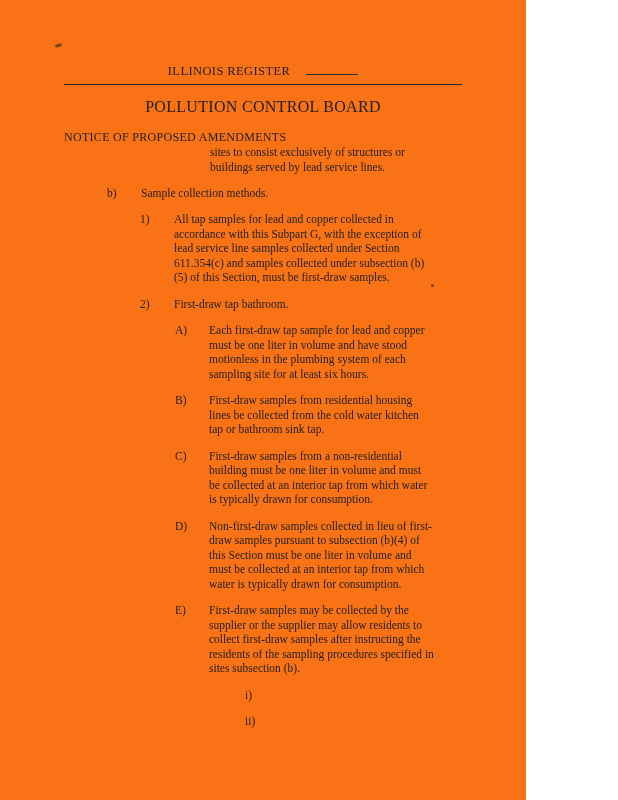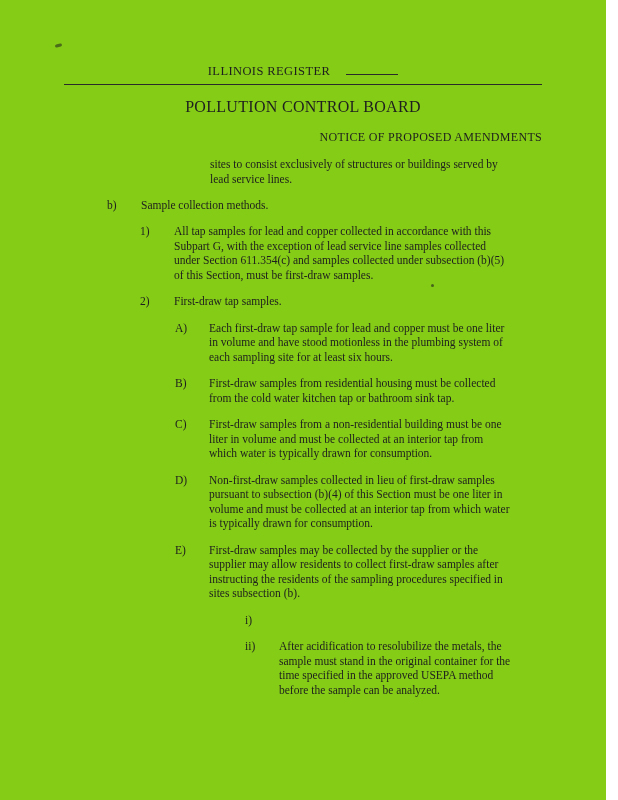--- a/index.html
+++ b/index.html
@@ -2,23 +2,23 @@
 <html><head>
 <meta charset="utf-8">
 <style>
   html, body {
     margin: 0;
     padding: 0;
     background: #ffffff;
   }
   .page {
     position: relative;
-    width: 606px;
+    width: 526px;
     height: 800px;
-    background: #84cc16;
+    background: #f97316;
     box-sizing: border-box;
     padding: 64px 64px 0 64px;
     font-family: "Liberation Serif", "DejaVu Serif", serif;
     font-size: 11.5px;
     line-height: 1.26;
     color: #1e1e1e;
     overflow: hidden;
   }
   
   .register-line {
@@ -40,27 +40,27 @@
     margin-left: 16px;
     vertical-align: baseline;
   }
   .board-title {
     text-align: center;
     font-size: 16px;
     letter-spacing: 0.3px;
     margin-bottom: 13px;
   }
   .notice-title {
-    text-align: right;
+    text-align: left;
     font-size: 12px;
     letter-spacing: 0.3px;
   }
   
   .intro {
-    margin: 12px 30px 12px 146px;
+    margin: 0 30px 12px 146px;
   }
   .para {
     display: flex;
     margin-bottom: 12px;
     margin-right: 28px;
   }
   .para .label {
     flex: 0 0 34px;
   }
   .para .text {
@@ -117,31 +117,31 @@
       <span class="text">Sample collection methods.</span>
     </div>
 
     <div class="para level-1">
       <span class="label">1)</span>
       <span class="text">All tap samples for lead and copper collected in accordance with this Subpart G, with the exception of lead service line samples collected under Section 611.354(c) and samples collected under subsection (b)(5) of this Section, must be first-draw samples.</span>
     </div>
 
     <div class="para level-1">
       <span class="label">2)</span>
-      <span class="text">First-draw tap samples.</span>
+      <span class="text">First-draw tap bathroom.</span>
     </div>
 
     <div class="para level-2">
       <span class="label">A)</span>
       <span class="text">Each first-draw tap sample for lead and copper must be one liter in volume and have stood motionless in the plumbing system of each sampling site for at least six hours.</span>
     </div>
 
     <div class="para level-2">
       <span class="label">B)</span>
-      <span class="text">First-draw samples from residential housing must be collected from the cold water kitchen tap or bathroom sink tap.</span>
+      <span class="text">First-draw samples from residential housing lines be collected from the cold water kitchen tap or bathroom sink tap.</span>
     </div>
 
     <div class="para level-2">
       <span class="label">C)</span>
       <span class="text">First-draw samples from a non-residential building must be one liter in volume and must be collected at an interior tap from which water is typically drawn for consumption.</span>
     </div>
 
     <div class="para level-2">
       <span class="label">D)</span>
       <span class="text">Non-first-draw samples collected in lieu of first-draw samples pursuant to subsection (b)(4) of this Section must be one liter in volume and must be collected at an interior tap from which water is typically drawn for consumption.</span>
@@ -151,17 +151,16 @@
       <span class="label">E)</span>
       <span class="text">First-draw samples may be collected by the supplier or the supplier may allow residents to collect first-draw samples after instructing the residents of the sampling procedures specified in sites subsection (b).</span>
     </div>
 
     <div class="para level-3">
       <span class="label">i)</span>
     </div>
 
     <div class="para level-3">
       <span class="label">ii)</span>
-      <span class="text">After acidification to resolubilize the metals, the sample must stand in the original container for the time specified in the approved USEPA method before the sample can be analyzed.</span>
     </div>
 
   </div>
 </div>
 
 </body></html>

